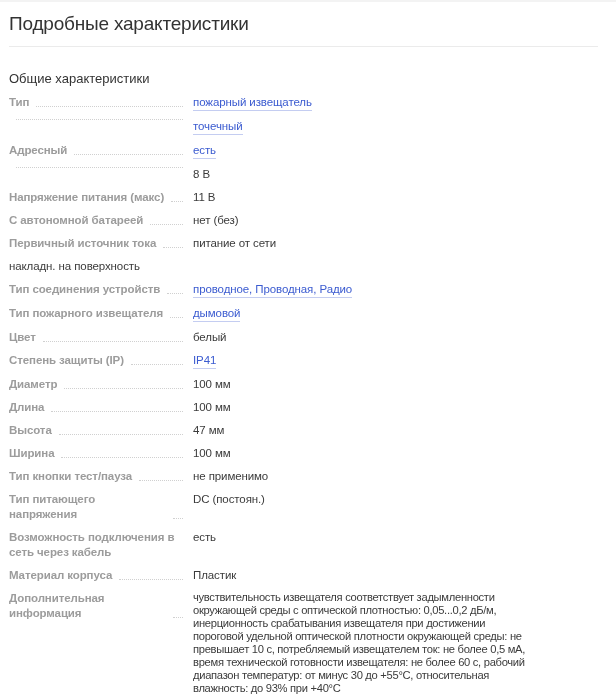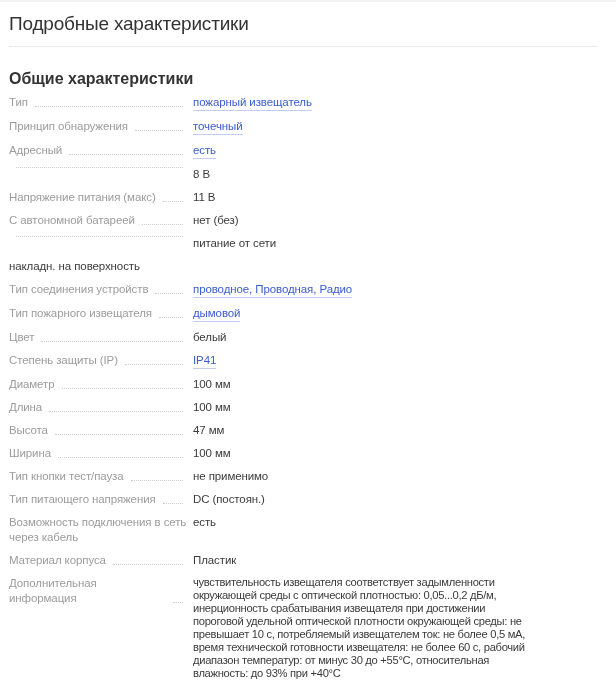--- a/index.html
+++ b/index.html
@@ -26,23 +26,23 @@
     letter-spacing: -0.2px;
     color: var(--title, #333);
   }
   .divider {
     border: none;
     border-top: 1px solid var(--divider, #ebebeb);
     margin: 11px 0 0 0;
   }
   .section-heading {
     margin: 24px 0 0 0;
-    font-size: 16px;
+    font-size: 13px;
     line-height: 15px;
-    font-weight: 700;
+    font-weight: 400;
     color: var(--title, #333);
   }
   .rows {
     margin-top: 9px;
   }
   .row {
     display: flex;
     align-items: flex-start;
     margin-bottom: 8px;
     font-size: 11.5px;
@@ -50,20 +50,21 @@
     letter-spacing: -0.1px;
   }
   .label-cell {
     flex: 0 0 184px;
     width: 184px;
     display: flex;
     min-width: 0;
   }
   .label {
     color: var(--label, #9c9c9c);
+    font-weight: bold;
   }
   .dots {
     flex: 1 1 auto;
     min-width: 10px;
     border-bottom: 1px dotted var(--dots, #d0d0d0);
     align-self: flex-end;
     margin: 0 10px 3px 7px;
   }
   .value {
     color: var(--value, #3b3b3b);
@@ -94,21 +95,20 @@
     <div class="label-cell">
       <span class="label">Тип</span>
       <span class="dots"></span>
     </div>
     <div class="value link">пожарный извещатель</div>
   </div>
 
 
   <div class="row">
     <div class="label-cell">
-      <span class="label">Принцип обнаружения</span>
       <span class="dots"></span>
     </div>
     <div class="value link">точечный</div>
   </div>
 
   <div class="row">
     <div class="label-cell">
       <span class="label">Адресный</span>
       <span class="dots"></span>
     </div>
@@ -133,20 +133,21 @@
   <div class="row">
     <div class="label-cell">
       <span class="label">С автономной батареей</span>
       <span class="dots"></span>
     </div>
     <div class="value">нет (без)</div>
   </div>
 
   <div class="row">
     <div class="label-cell">
+      <span class="label">Первичный источник тока</span>
       <span class="dots"></span>
     </div>
     <div class="value">питание от сети</div>
   </div>
 
   <div class="row">
     <div class="value">накладн. на поверхность</div>
   </div>
 
   <div class="row">

